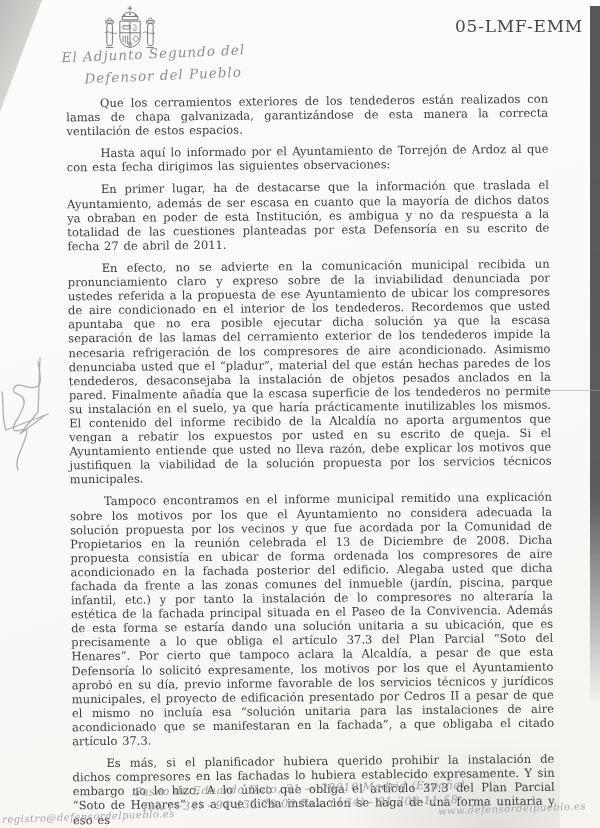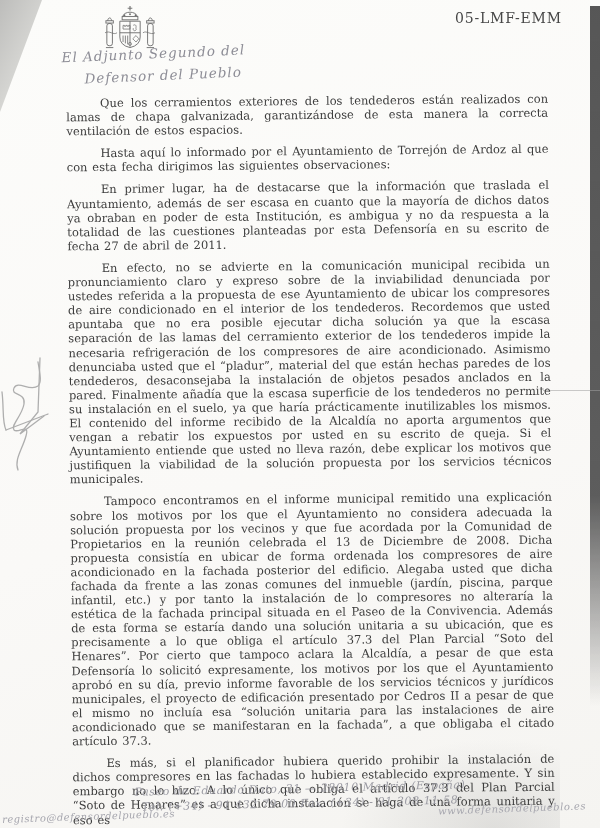--- a/index.html
+++ b/index.html
@@ -30,22 +30,22 @@
   .scribble{position:absolute;left:0;top:352px;}
   
   .emblem{position:absolute;left:102px;top:5px;}
   .org-name{
     position:absolute;left:62px;top:42px;width:200px;
     font-style:italic;color:#8d8d96;font-size:13.5px;line-height:22px;
     letter-spacing:1px;transform:rotate(-2.5deg);
   }
   .org-name .l2{padding-left:22px;}
   .ref-number{
-    position:absolute;left:455px;top:10px;
-    font-size:14px;color:#474747;letter-spacing:.8px;
+    position:absolute;left:455px;top:16px;
+    font-size:17px;color:#474747;letter-spacing:.8px;
   }
   
   .letter-body{
     position:absolute;left:66px;top:94px;width:482px;
     color:#3c3c3c;font-size:11.5px;line-height:14.1px;
     text-align:justify;transform:rotate(-0.55deg);transform-origin:50% 0;
     word-spacing:1.2px;
   }
   .letter-body p{margin:0 0 8px 0;text-indent:34px;}
   

